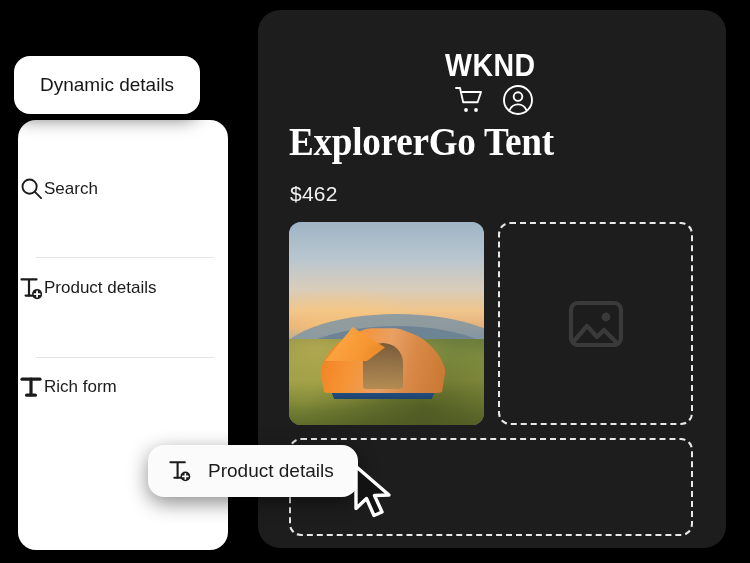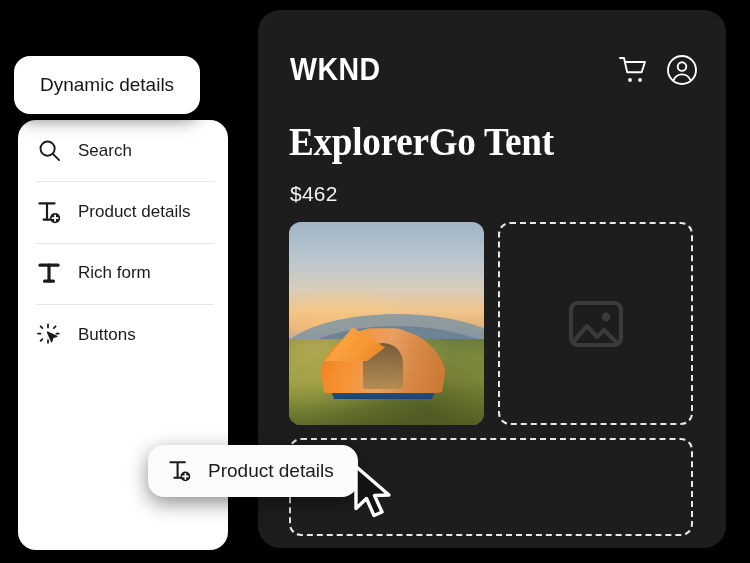--- a/index.html
+++ b/index.html
@@ -30,20 +30,21 @@
   }
   .preview-header {
     position: absolute;
     left: 32px;
     top: 38px;
     right: 28px;
     height: 44px;
     display: flex;
     align-items: center;
     justify-content: space-between;
+    flex-direction: column;
   }
   .brand-logo {
     color: #ffffff;
     font-family: "Liberation Sans Narrow", "Liberation Sans", sans-serif;
     font-weight: 700;
     font-size: 31px;
     letter-spacing: 0.5px;
     transform: scaleX(0.92);
     transform-origin: left center;
     white-space: nowrap;
@@ -234,22 +235,21 @@
     border-radius: 18px;
     box-shadow: 0 5px 20px rgba(0,0,0,0.5);
     overflow: hidden;
     z-index: 5;
   }
   .block-item {
     position: relative;
     height: 61.4px;
     display: flex;
     align-items: center;
-    padding-left: 18px;
-    gap: 16px;
+    margin-top: 38px;
   }
   .block-item .bi-icon {
     width: 26px;
     height: 26px;
     display: flex;
     align-items: center;
     justify-content: center;
     flex: none;
   }
   .block-item .bi-icon svg { display: block; }
@@ -391,29 +391,20 @@
     <span class="bi-icon">
       <svg width="22" height="22" viewBox="0 0 22 22" fill="none">
         <path d="M2 3.2h18" stroke="#1b1b1b" stroke-width="3.2" stroke-linecap="round"></path>
         <path d="M11 3.2v15.6" stroke="#1b1b1b" stroke-width="3.2" stroke-linecap="round"></path>
         <path d="M6.6 19.2h8.8" stroke="#1b1b1b" stroke-width="3.2" stroke-linecap="round"></path>
       </svg>
     </span>
     <span class="bi-label">Rich form</span>
   </div>
 
-  <div class="block-item">
-    <span class="bi-icon">
-      <svg width="24" height="24" viewBox="0 0 24 24" fill="none" stroke="#1b1b1b" stroke-width="1.8" stroke-linecap="round">
-        <path d="M11 1.4v3M11 17.2v2.6M3.6 10.6H1M19.4 10.6h2.4M5.4 5.1L3.6 3.3M16.8 5.1l1.8-1.8M5.4 16.1l-1.8 1.8"></path>
-        <path d="M10.6 9.1l9.2 4.3-4 1.1-1.2 4.1z" fill="#1b1b1b" stroke-width="1.5" stroke-linejoin="round"></path>
-      </svg>
-    </span>
-    <span class="bi-label">Buttons</span>
-  </div>
 
 </div>
 
 <div class="hover-chip">
   <span class="hc-icon">
     <svg width="24" height="24" viewBox="0 0 25 25" fill="none">
       <path d="M2.5 3.4h15M10 3.4v16.2" stroke="#1b1b1b" stroke-width="2.2" stroke-linecap="round"></path>
       <path d="M6.6 19.6h6.8" stroke="#1b1b1b" stroke-width="2.2" stroke-linecap="round"></path>
       <circle cx="18.1" cy="18.1" r="5.1" fill="#1b1b1b"></circle>
       <path d="M18.1 15.4v5.4M15.4 18.1h5.4" stroke="#ffffff" stroke-width="1.8" stroke-linecap="round"></path>

